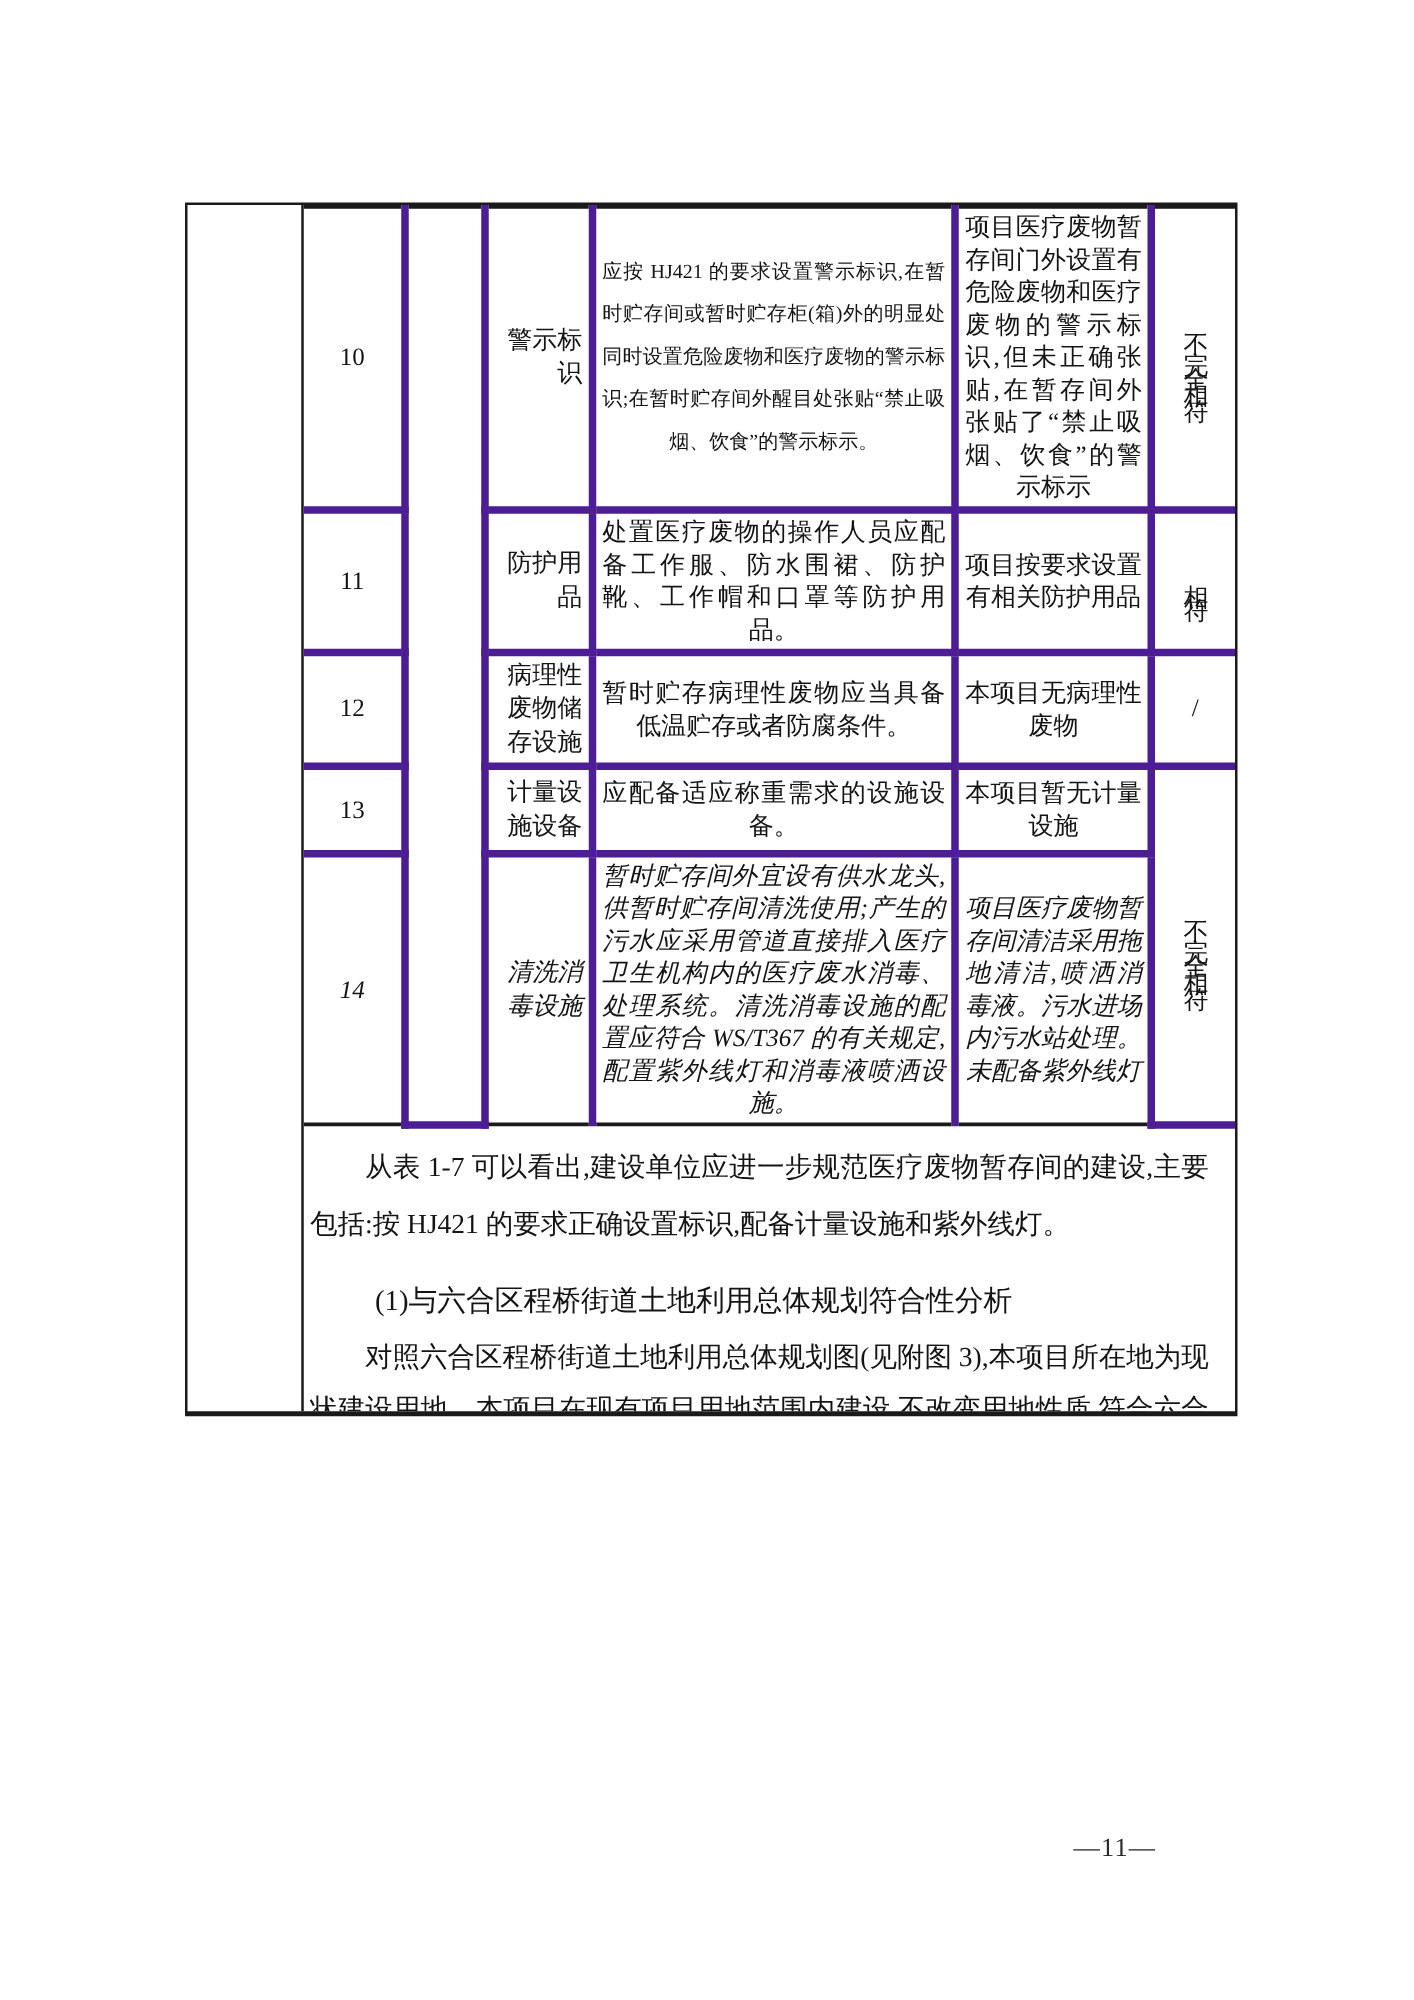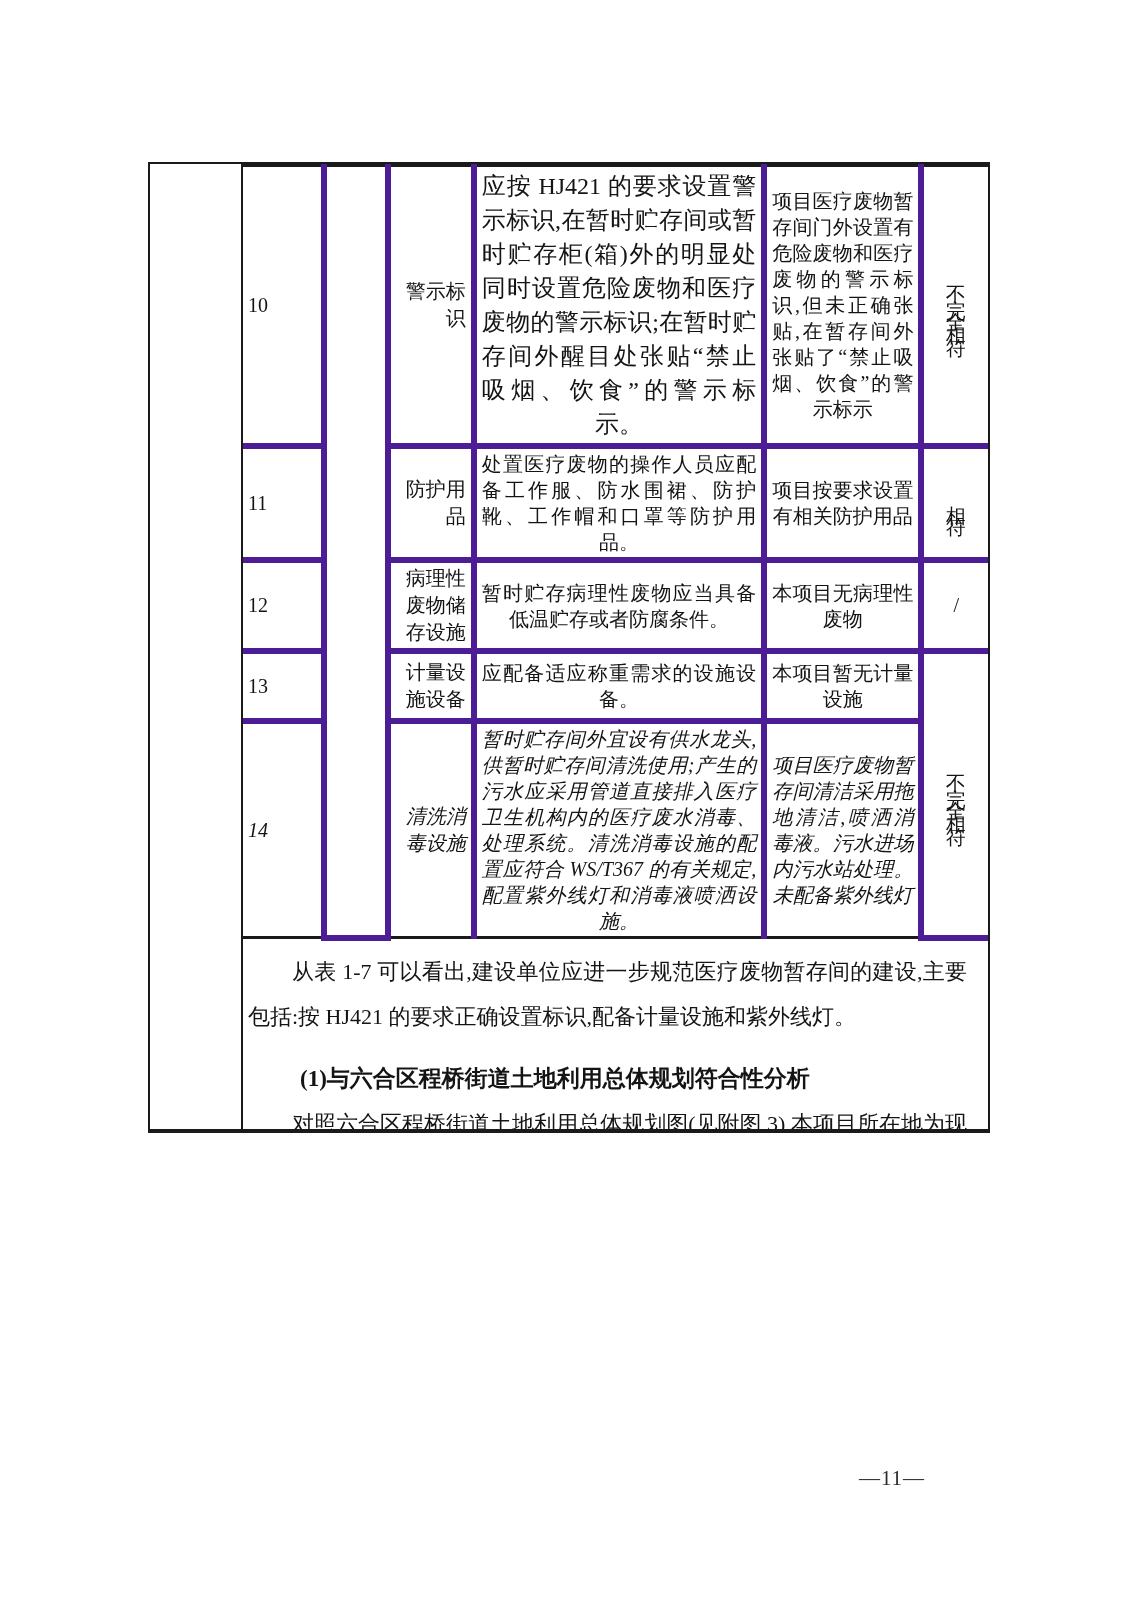--- a/index.html
+++ b/index.html
@@ -59,34 +59,35 @@
     font-size: 20px;
     vertical-align: middle;
     overflow: hidden;
   }
   table.check-table td:first-child { border-left: none; }
   table.check-table td:last-child  { border-right: none; }
   table.check-table tr:first-child td { border-top: none; }
   table.check-table tr:last-child td  { border-bottom: none; font-style: italic; }
 
   td.num {
+    text-align: center;
     font-size: 21px;
   }
   td.empty-cat { }
   td.item {
     text-align: right;
     line-height: 27px;
     padding: 2px 4px;
   }
   td.req {
     text-align: justify;
     text-align-last: center;
     line-height: 26px;
   }
-  td.req.loose { line-height: 34px; font-size: 24px; }
+  td.req.loose { line-height: 34px; font-size: 16px; }
   td.act {
     text-align: justify;
     text-align-last: center;
     line-height: 26px;
     font-size: 19px;
     padding: 2px 4px;
   }
   td.res {
     text-align: center;
     padding: 0;
@@ -117,21 +118,21 @@
   }
   h3.sec-heading {
     margin: 16px 0 0 52px;
     font-size: 25px;
     font-weight: bold;
     line-height: 32px;
   }
   h4.sub-heading {
     margin: 26px 0 0 52px;
     font-size: 23px;
-    font-weight: bold;
+    font-weight: normal;
     line-height: 28px;
   }
   p.body-text {
     margin: 10px 0 0 0;
     font-size: 22px;
     line-height: 41px;
     text-indent: 2em;
     text-align: justify;
   }
 

